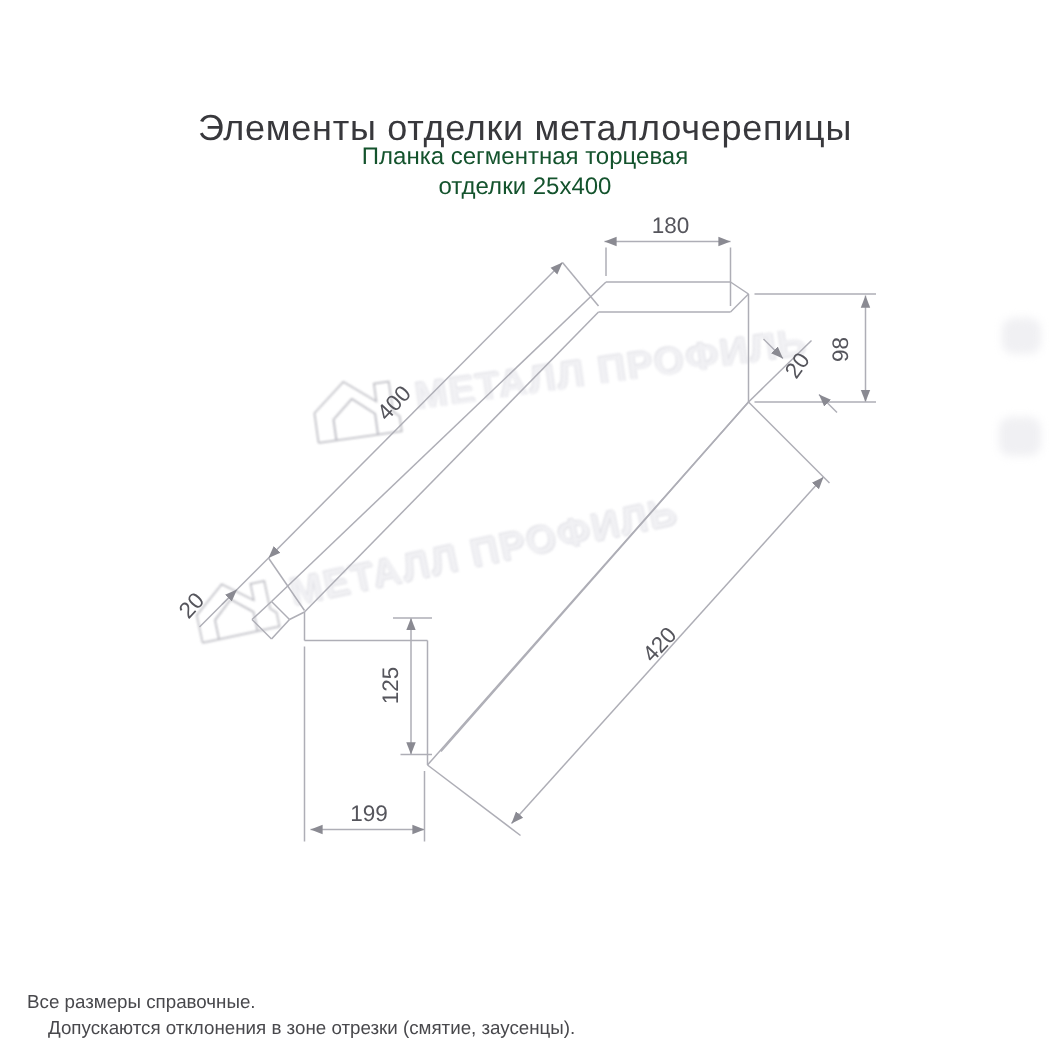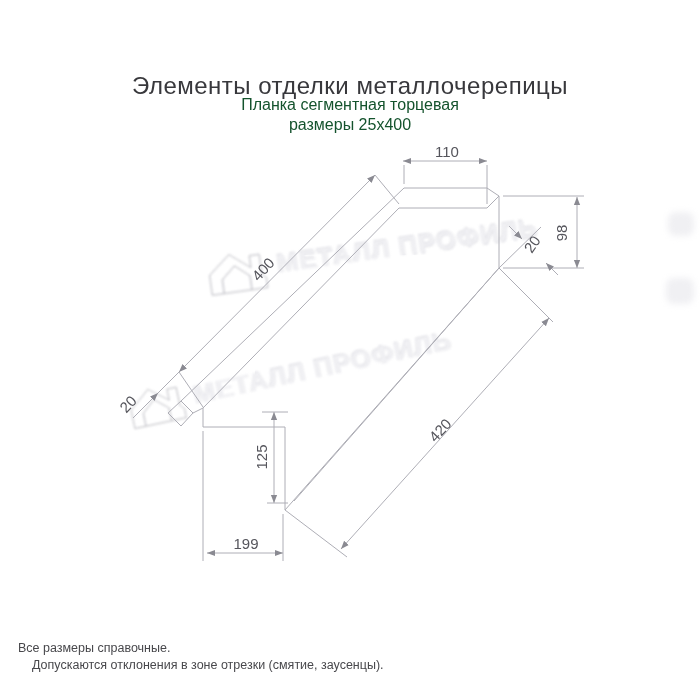--- a/index.html
+++ b/index.html
@@ -3,35 +3,35 @@
 <meta charset="utf-8">
 <style>
   html,body{margin:0;padding:0;background:#ffffff;}
   .page{position:relative;width:700px;height:700px;background:#ffffff;overflow:hidden;
         font-family:"Liberation Sans", sans-serif;}
   .abs{position:absolute;}
   .ctr{transform:translate(-50%,-50%);}
   .page-title{font-size:24px;color:#38383c;letter-spacing:0.5px;white-space:nowrap;}
   .subtitle{font-size:16px;color:#14532d;white-space:nowrap;}
   .dim-label{font-size:15px;color:#55555c;white-space:nowrap;}
-  .footer-note{font-size:12.5px;color:#48484c;white-space:nowrap;}
+  .footer-note{font-size:12.5px;color:#48484c;white-space:nowrap;margin-top:20px;}
   .wm-text{font-size:26px;font-weight:800;letter-spacing:1px;color:#f1f1f4;
            text-shadow:0.5px 0.5px 0 #dcdce2,-0.5px -0.5px 0 #dcdce2;
            filter:blur(0.8px);white-space:nowrap;}
   .wm-blob{background:#f0f0f3;filter:blur(3px);border-radius:8px;}
   svg line, svg polyline, svg path.ln{stroke:#aeaeb6;stroke-width:1;fill:none;}
 </style>
 </head>
 <body>
 
 <div class="page">
 
   <div class="abs ctr page-title" style="left:350px;top:38px;margin-top:48px;">Элементы отделки металлочерепицы</div>
   <div class="abs ctr subtitle" style="left:350px;top:105px;">Планка сегментная торцевая</div>
-  <div class="abs ctr subtitle" style="left:350px;top:125px;">размеры 25x400</div>
+  <div class="abs ctr subtitle" style="left:350px;top:125px;">отделки 25x400</div>
 
   <div class="abs" style="left:206px;top:252px;transform:rotate(-8deg);transform-origin:left center;">
     <span class="wm-text" style="display:inline-block;vertical-align:middle;margin-right:8px;">
       <svg width="64" height="46" viewBox="0 0 64 46">
         <polyline points="4,44 4,24 26,6 46,22 46,10 56,10 56,30 60,34 60,44 4,44" fill="none" stroke="#e3e3e8" stroke-width="4" opacity="0.9"></polyline>
         <polyline points="16,44 16,30 30,18 44,30 44,44" fill="none" stroke="#ececf0" stroke-width="3"></polyline>
       </svg>
     </span><span class="wm-text">МЕТАЛЛ ПРОФИЛЬ</span>
   </div>
   <div class="abs" style="left:128px;top:388px;transform:rotate(-12deg);transform-origin:left center;">
@@ -106,21 +106,21 @@
       <line x1="207" y1="553" x2="283" y2="553" marker-start="url(#ah)" marker-end="url(#ah)"></line>
       <line x1="203" y1="431" x2="203" y2="561"></line>
       <line x1="283" y1="514" x2="283" y2="561"></line>
 
       <line x1="341" y1="549" x2="549" y2="318" marker-start="url(#ah)" marker-end="url(#ah)"></line>
       <line x1="499" y1="268" x2="553" y2="322"></line>
       <line x1="285" y1="510" x2="347" y2="557"></line>
     </g>
   </svg>
 
-  <div class="abs ctr dim-label" style="left:447px;top:151px;">110</div>
+  <div class="abs ctr dim-label" style="left:447px;top:151px;">180</div>
   <div class="abs ctr dim-label" style="left:561px;top:233px;transform:translate(-50%,-50%) rotate(-90deg);">98</div>
   <div class="abs ctr dim-label" style="left:532px;top:244px;transform:translate(-50%,-50%) rotate(-55deg);">20</div>
   <div class="abs ctr dim-label" style="left:263px;top:269px;transform:translate(-50%,-50%) rotate(-47deg);">400</div>
   <div class="abs ctr dim-label" style="left:128px;top:404px;transform:translate(-50%,-50%) rotate(-47deg);">20</div>
   <div class="abs ctr dim-label" style="left:261px;top:457px;transform:translate(-50%,-50%) rotate(-90deg);">125</div>
   <div class="abs ctr dim-label" style="left:246px;top:543px;">199</div>
   <div class="abs ctr dim-label" style="left:440px;top:430px;transform:translate(-50%,-50%) rotate(-47deg);">420</div>
 
   <div class="abs footer-note" style="left:18px;top:641px;">Все размеры справочные.</div>
   <div class="abs footer-note" style="left:32px;top:658px;">Допускаются отклонения в зоне отрезки (смятие, заусенцы).</div>

